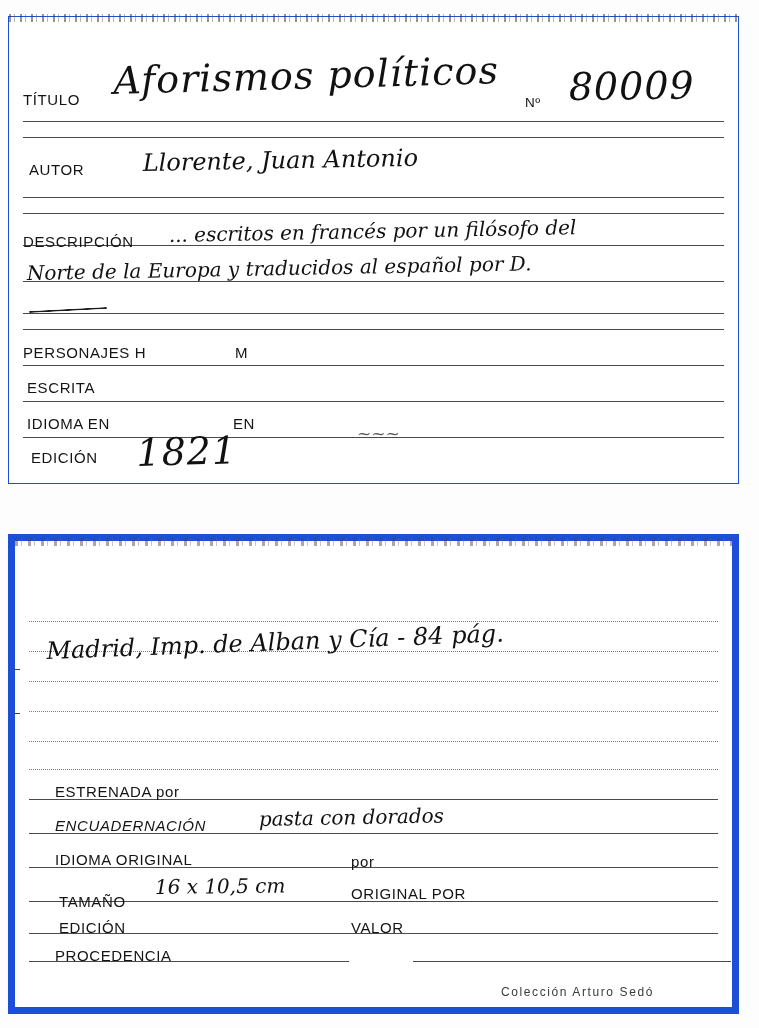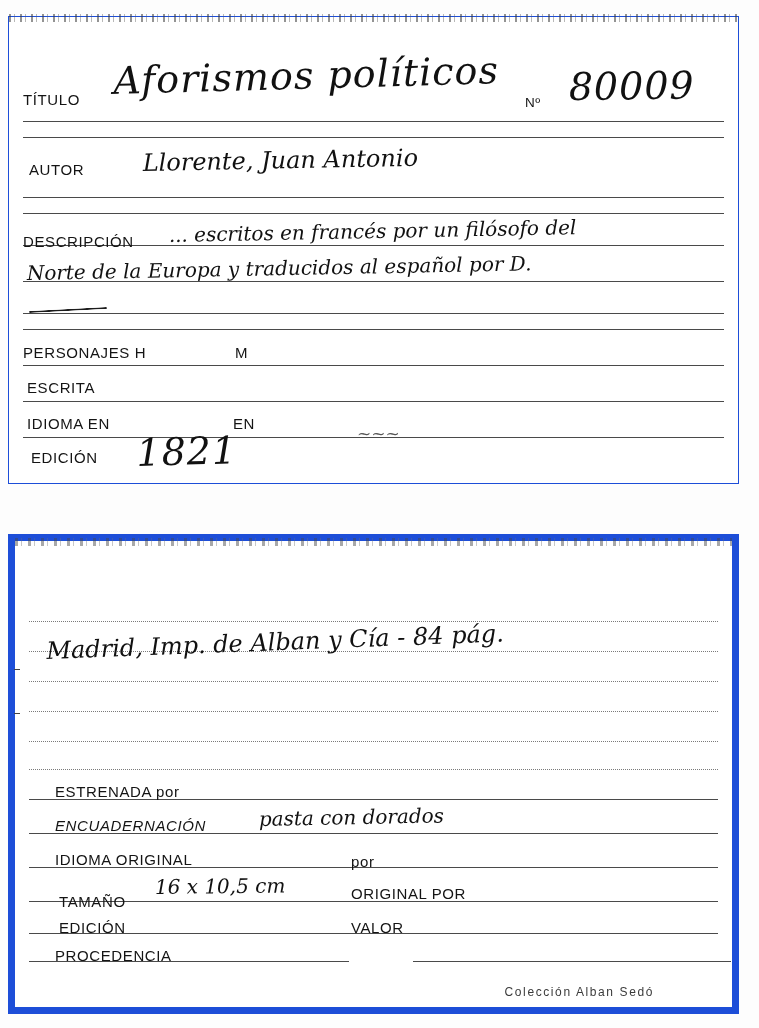--- a/index.html
+++ b/index.html
@@ -248,16 +248,16 @@
 
     <div class="label" style="left:44px; top:344px;margin-top:8px;">TAMAÑO</div>
     <div class="hand small tiltD" style="left:140px; top:334px;">16 x 10,5 cm</div>
     <div class="label" style="left:336px; top:344px;">ORIGINAL POR</div>
 
     <div class="label" style="left:44px; top:378px;">EDICIÓN</div>
     <div class="label" style="left:336px; top:378px;">VALOR</div>
 
     <div class="label" style="left:40px; top:406px;">PROCEDENCIA</div>
 
-    <div class="footer-credit">Colección Alban Sedó</div>
+    <div class="footer-credit">Colección Arturo Sedó</div>
   </div>
 
 </div>
 
 </body></html>

